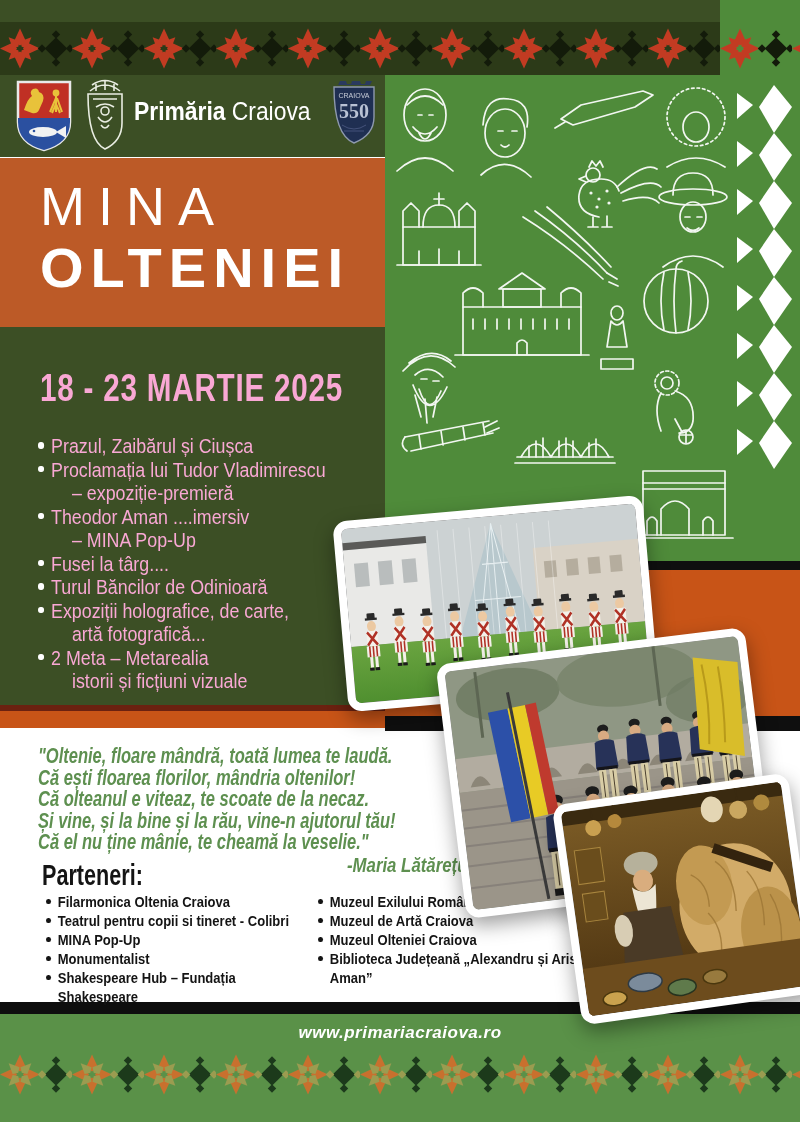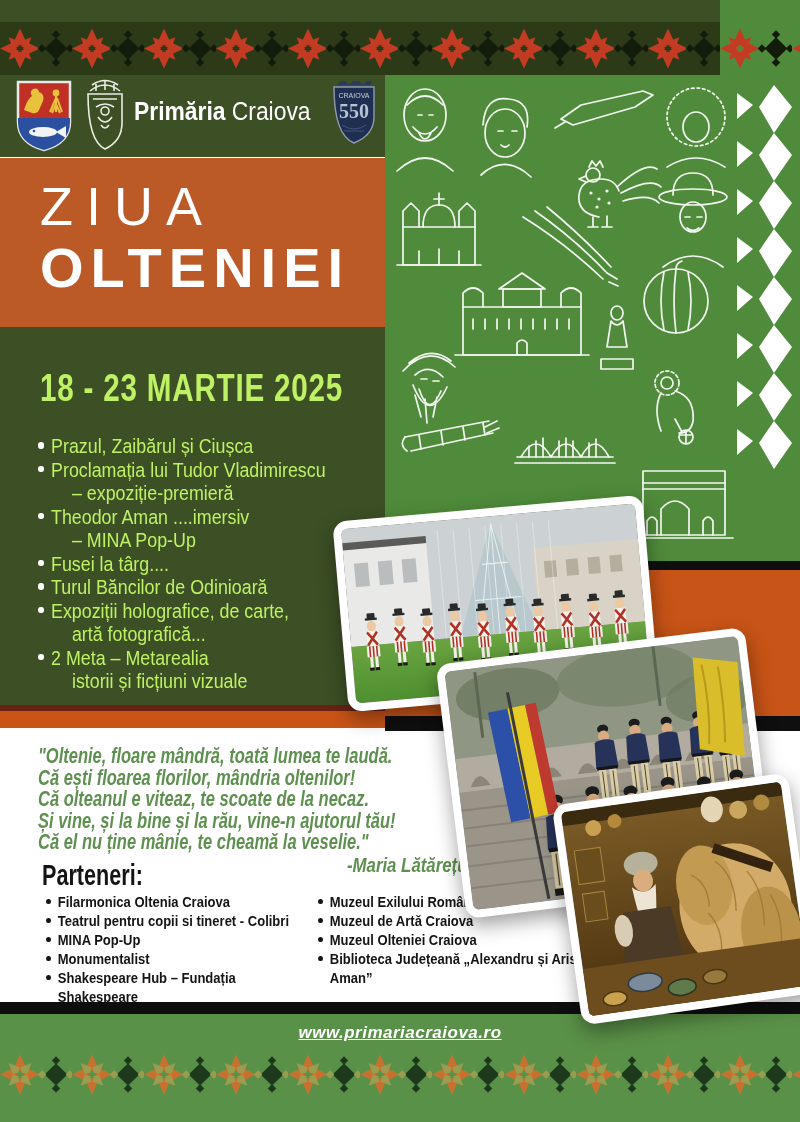--- a/index.html
+++ b/index.html
@@ -8,21 +8,21 @@
   .abs{position:absolute;}
 
   
   .top-strip{left:0;top:0;width:720px;height:22px;background:#3c4f25;}
   .corner-strip{left:720px;top:0;width:80px;height:75px;background:#4f8b3a;}
   .band-top-bg{left:0;top:22px;width:720px;height:53px;background:#2c3a18;}
   .band-top{left:0;top:22px;width:800px;height:53px;}
   .header-left{left:0;top:75px;width:385px;height:82px;background:#3c4f25;}
   .panel-right{left:385px;top:75px;width:415px;height:487px;background:#4f8b3a;}
   .title-block{left:0;top:158px;width:385px;height:169px;background:#bc5a27;color:#fff;}
-  .left-green{left:0;top:327px;width:385px;height:378px;background:#3c4f25;color:#bef264;}
+  .left-green{left:0;top:327px;width:385px;height:378px;background:#3c4f25;color:#f9a8d4;}
   .maroon-line{left:0;top:705px;width:385px;height:6px;background:#6b2110;}
   .orange-left{left:0;top:711px;width:385px;height:17px;background:#c85417;}
   .black-right-top{left:385px;top:561px;width:415px;height:9px;background:#0f0f0f;}
   .orange-right{left:385px;top:570px;width:415px;height:146px;background:#c85417;}
   .black-right-bot{left:385px;top:716px;width:415px;height:15px;background:#0f0f0f;}
   .footer-black{left:0;top:1002px;width:800px;height:12px;background:#0e0e0e;}
   .footer-green{left:0;top:1014px;width:800px;height:108px;background:#5a9148;}
   .band-bottom{left:0;top:1048px;width:800px;height:53px;}
 
   
@@ -59,21 +59,21 @@
          font-size:15.5px;font-weight:700;line-height:19px;
          transform:scaleX(.84);transform-origin:0 0;z-index:3;}
   ul.pcol li{position:relative;padding-left:14px;}
   ul.pcol li::before{content:"";position:absolute;left:0;top:6.5px;width:5.5px;height:5.5px;
          border-radius:50%;background:#141414;}
   .pcol-left{left:46px;width:320px;}
   .pcol-right{left:318px;width:340px;}
 
   
   .website{left:0;top:1023px;width:800px;text-align:center;color:#fff;font-size:17px;
-           font-weight:700;font-style:italic;letter-spacing:.5px;text-decoration:underline;}
+           font-weight:700;font-style:italic;letter-spacing:.5px;}
 
   
   .photo{position:absolute;border:8px solid #fff;border-radius:14px;
          box-shadow:0 8px 20px rgba(0,0,0,.38);overflow:hidden;background:#888;}
   .photo svg{display:block;}
   .photo1{left:340px;top:508px;width:295px;height:175px;transform:rotate(-5deg);z-index:5;}
   .photo2{left:450px;top:645px;width:295px;height:240px;transform:rotate(-7deg);z-index:6;}
   .photo3{left:566px;top:788px;width:222px;height:206px;transform:rotate(-8deg);z-index:7;}
 
   
@@ -269,21 +269,21 @@
         <use href="#cseg" transform="translate(0,162)"></use>
         <use href="#cseg" transform="translate(0,210)"></use>
         <use href="#cseg" transform="translate(0,258)"></use>
         <use href="#cseg" transform="translate(0,306)"></use>
         <use href="#cseg" transform="translate(0,354)"></use>
       </g>
     </svg>
   </div>
 
   <div class="abs title-block">
-    <div class="t1">ZIUA</div>
+    <div class="t1">MINA</div>
     <div class="t2">OLTENIEI</div>
   </div>
 
   <div class="abs left-green">
     <div class="date">18 - 23 MARTIE 2025</div>
     <ul class="events">
         <li><span>Prazul, Zaibărul și Ciușca</span></li>
         <li><span>Proclamația lui Tudor Vladimirescu</span><div class="sub">– expoziție-premieră</div></li>
         <li><span>Theodor Aman ....imersiv</span><div class="sub">– MINA Pop-Up</div></li>
         <li><span>Fusei la târg....</span></li>

